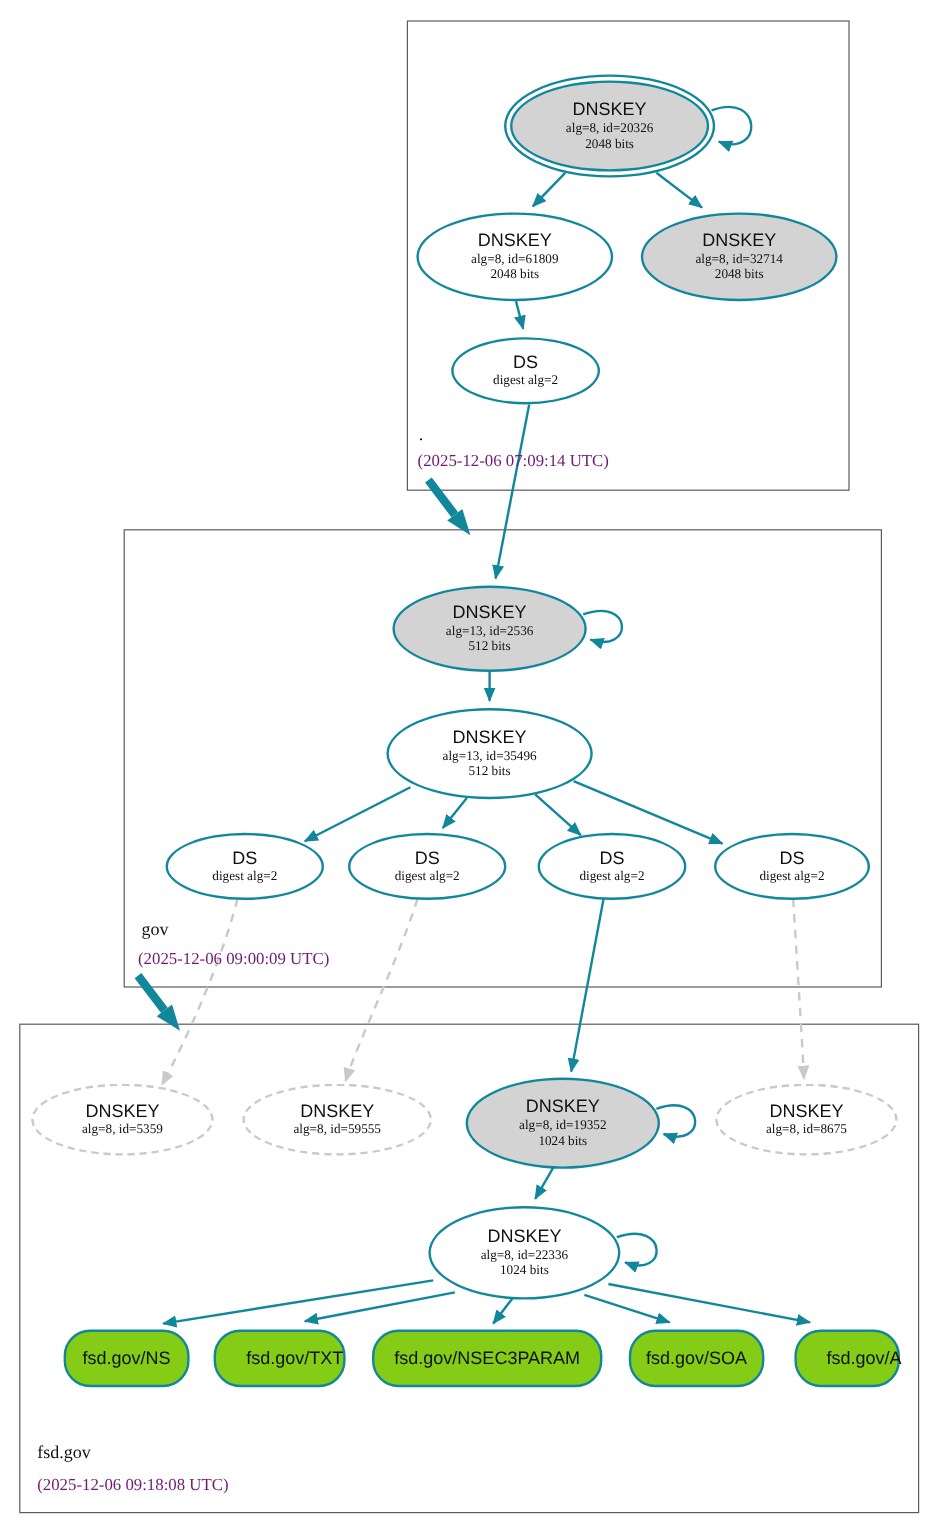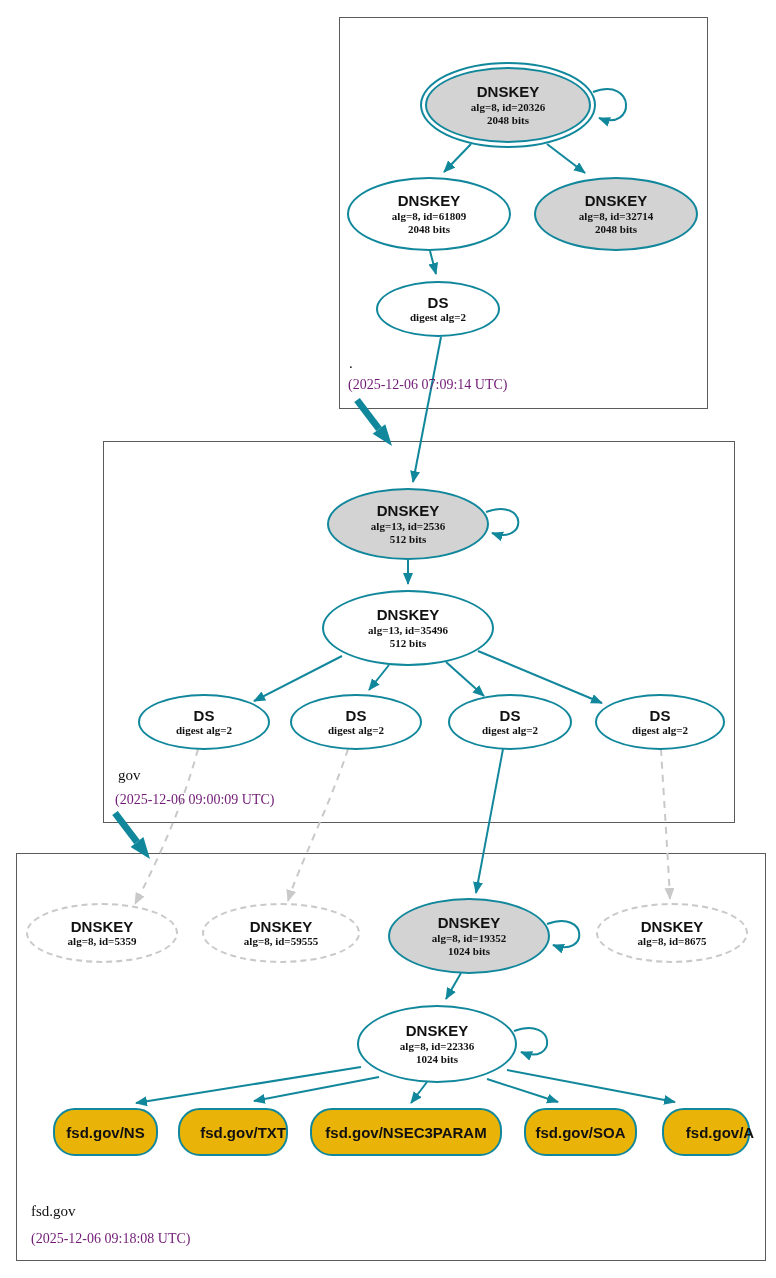--- a/index.html
+++ b/index.html
@@ -9,35 +9,35 @@
     font-family:"Liberation Serif", serif;
   }
   .zonebox {
     position:absolute; border:1px solid #5b5b5b; background:transparent;
     box-sizing:border-box; z-index:0;
   }
   #edge-layer { position:absolute; left:0; top:0; z-index:1; }
   .node {
     position:absolute; box-sizing:border-box; z-index:2;
     display:flex; flex-direction:column; align-items:center; justify-content:center;
-    text-align:center; background:#ffffff;font-weight:bold;
+    text-align:center; background:#ffffff;
   }
   .ellipse { border-radius:50%; border:2.5px solid #11879c; }
   .grayfill { background:#d3d3d3; }
   .dashed { border:2px dashed #c9c9c9; background:#ffffff; }
   .outer-double {
     border-radius:50%; border:2.5px solid #11879c; background:#ffffff;
     padding:3px; display:flex; align-items:stretch; justify-content:stretch;
   }
   .inner-double {
     flex:1; border-radius:50%; border:2.5px solid #11879c; background:#d3d3d3;
     display:flex; flex-direction:column; align-items:center; justify-content:center;
     text-align:center;
   }
-  .rrset { border-radius:22px; border:2.5px solid #11879c; background:#eab308; }
+  .rrset { border-radius:22px; border:2.5px solid #11879c; background:#84cc16; }
   .nt { font-family:"Liberation Sans", sans-serif; font-size:15px; line-height:1.18; color:#111; }
   .nd { font-family:"Liberation Serif", serif; font-size:11px; line-height:1.18; color:#111; }
   .rl { font-family:"Liberation Sans", sans-serif; font-size:15px; color:#111; }
   .zone-label {
     position:absolute; z-index:2; font-family:"Liberation Serif", serif;
     font-size:15px; color:#111;
   }
   .zone-ts {
     position:absolute; z-index:2; font-family:"Liberation Serif", serif;
     font-size:14px; color:#701a75;

